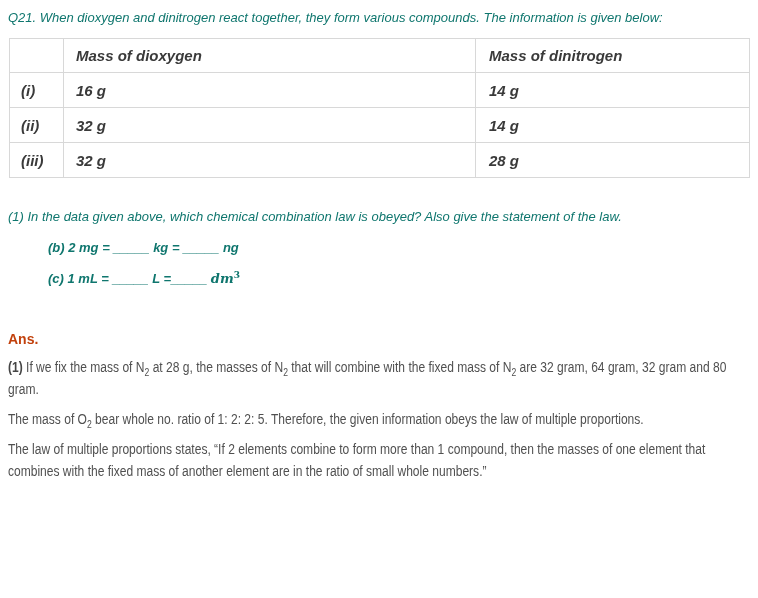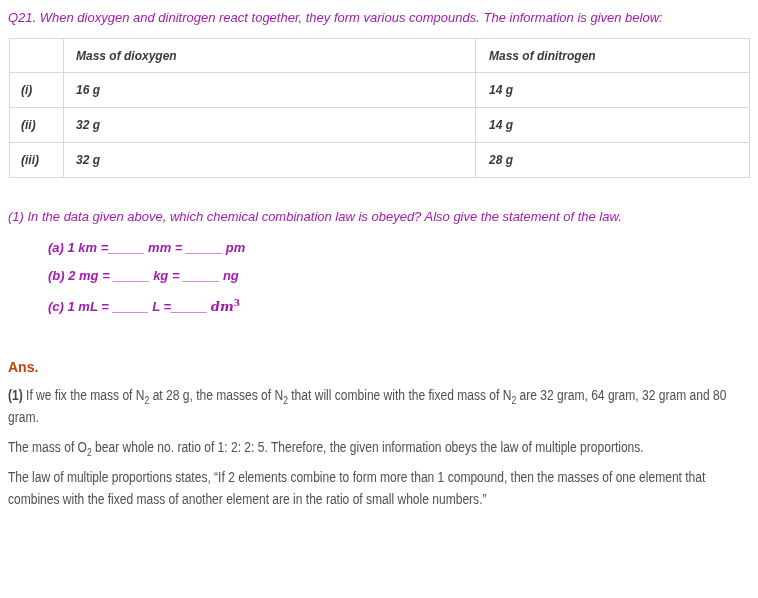--- a/index.html
+++ b/index.html
@@ -5,30 +5,30 @@
   * { margin:0; padding:0; box-sizing:border-box; }
   html,body { background:#ffffff; }
   body {
     width:758px; height:598px; overflow:hidden;
     font-family:"Liberation Sans", sans-serif;
     color:#3f3f3f;
   }
   .page { padding:8px 7px 0 8px; position:relative; }
 
   
-  .q { font-style:italic; font-size:13px; line-height:17px; color:#a21caf; }
+  .q { font-style:italic; font-size:13px; line-height:17px; color:#0f766e; }
   .q-title { margin-top:1px; }
 
   table.mass-table {
     border-collapse:collapse; table-layout:fixed;
     width:740px; margin:12px 0 0 1px;
   }
   table.mass-table td {
     border:1px solid #d8d8d8;
-    font-style:italic; font-weight:bold; font-size:12px; color:#3a3a3a;
+    font-style:italic; font-weight:bold; font-size:15px; color:#3a3a3a;
     vertical-align:middle; text-align:left;
     background:#ffffff;
   }
   col.c1 { width:54px; }
   col.c2 { width:412px; }
   col.c3 { width:274px; }
   tr.head td { height:34px; }
   tr.datarow td { height:35px; }
   td.cell1 { padding-left:11px; }
   td.cell2 { padding-left:12px; }
@@ -87,21 +87,20 @@
         <td class="cell1">(iii)</td>
         <td class="cell2">32 g</td>
         <td class="cell3">28 g</td>
       </tr>
     </tbody>
   </table>
 
   <p class="q part1">(1) In the data given above, which chemical combination law is obeyed? Also give the statement of the law.</p>
 
   <div class="conv">
-    <p class="q conv-line">(a) 1 km =_____ mm = _____ pm</p>
     <p class="q conv-line">(b) 2 mg = _____ kg = _____ ng</p>
     <p class="q conv-line"><span>(c) 1 mL = _____ L =_____  </span><span class="math"><span>dm</span><sup>3</sup></span></p>
   </div>
 
   <div class="ans">
     <p class="ans-label">Ans.</p>
 
     <p class="ans-p"><b>(1)</b><span> If we fix the mass of N</span><sub>2</sub><span> at 28 g, the masses of N</span><sub>2</sub><span> that will combine with the fixed mass of N</span><sub>2</sub><span> are 32 gram, 64 gram, 32 gram and 80</span><br><span>gram.</span></p>
 
     <p class="ans-p"><span>The mass of O</span><sub>2</sub><span> bear whole no. ratio of 1: 2: 2: 5. Therefore, the given information obeys the law of multiple proportions.</span></p>

